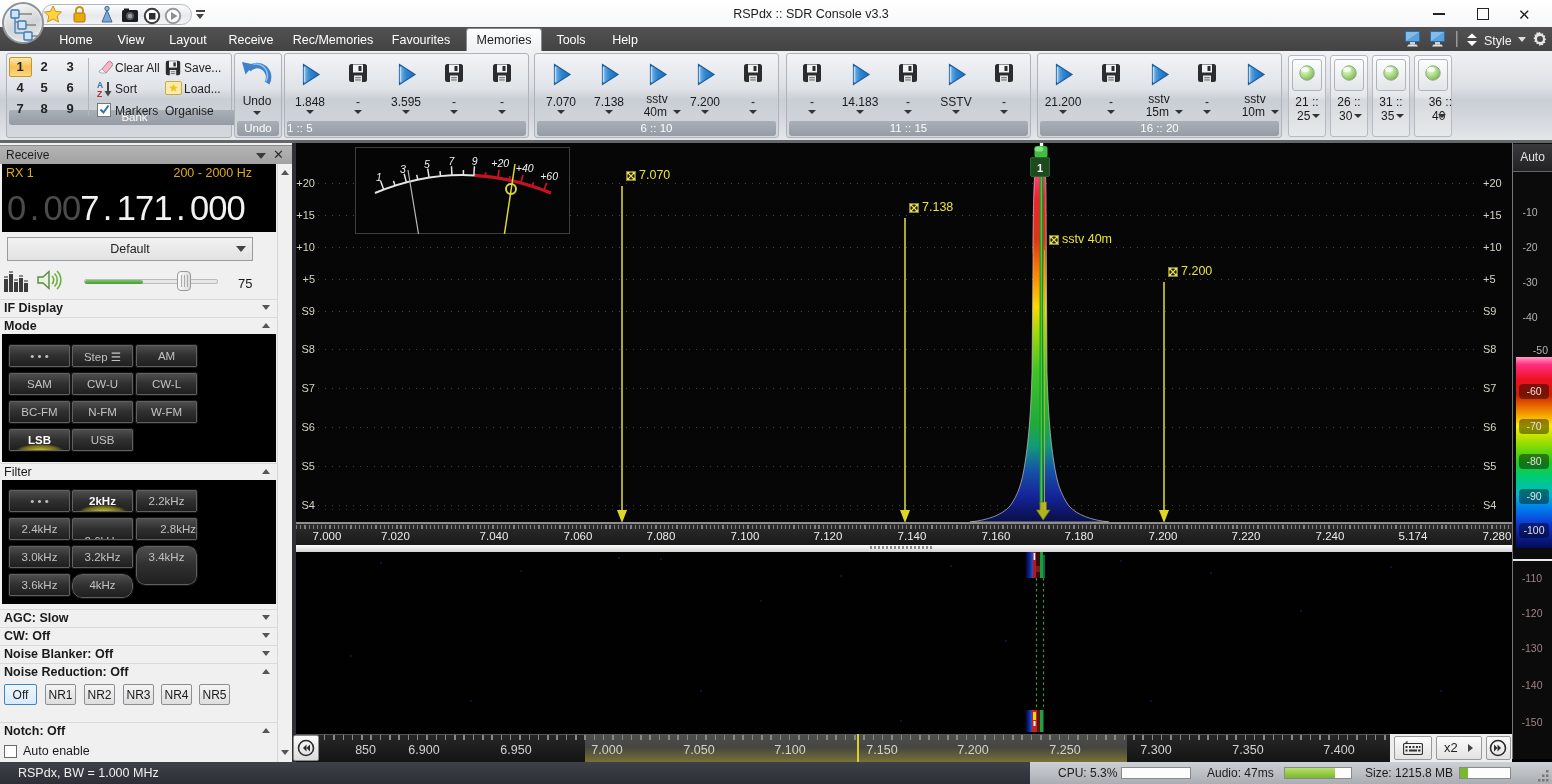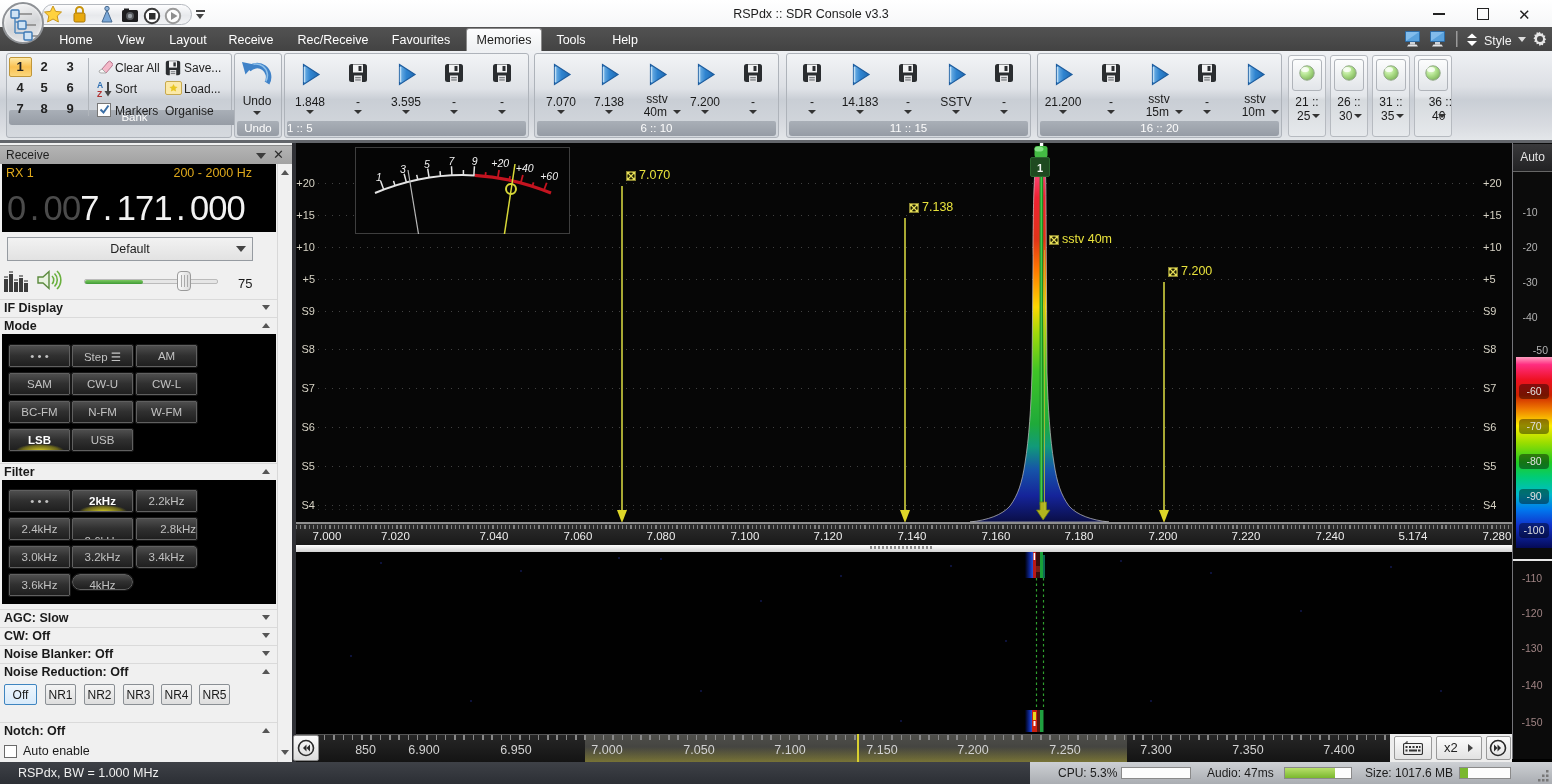--- a/index.html
+++ b/index.html
@@ -54,21 +54,21 @@
       <path d="M129 8 L135.5 12 L129 16 Z" fill="#8e8e8e"></path>
     </g>
 </svg>
 <div class="abs" style="left:196px;top:10px;width:9px;height:2px;background:#444"></div>
 <div class="abs" style="left:196px;top:14px;width:0;height:0;border-left:4.5px solid transparent;border-right:4.5px solid transparent;border-top:5px solid #444"></div>
 <div class="abs" style="left:0;top:27px;width:1552px;height:24px;background:linear-gradient(#525252,#434343)"></div>
 <div class="abs" style="left:16px;top:33px;width:120px;text-align:center;font-size:12.5px;color:#fff">Home</div>
 <div class="abs" style="left:71px;top:33px;width:120px;text-align:center;font-size:12.5px;color:#fff">View</div>
 <div class="abs" style="left:128px;top:33px;width:120px;text-align:center;font-size:12.5px;color:#fff">Layout</div>
 <div class="abs" style="left:191px;top:33px;width:120px;text-align:center;font-size:12.5px;color:#fff">Receive</div>
-<div class="abs" style="left:273px;top:33px;width:120px;text-align:center;font-size:12.5px;color:#fff">Rec/Receive</div>
+<div class="abs" style="left:273px;top:33px;width:120px;text-align:center;font-size:12.5px;color:#fff">Rec/Memories</div>
 <div class="abs" style="left:361px;top:33px;width:120px;text-align:center;font-size:12.5px;color:#fff">Favourites</div>
 <div class="abs" style="left:511px;top:33px;width:120px;text-align:center;font-size:12.5px;color:#fff">Tools</div>
 <div class="abs" style="left:565px;top:33px;width:120px;text-align:center;font-size:12.5px;color:#fff">Help</div>
 <div class="abs" style="left:466px;top:28px;width:76px;height:23px;background:linear-gradient(#fdfdfe,#eef0f2);border-radius:3px 3px 0 0;border:1px solid #8a8a8a;border-bottom:none"></div>
 <div class="abs" style="left:466px;top:33px;width:76px;text-align:center;font-size:12.5px;color:#1a1a1a">Memories</div>
 <svg class="abs" style="left:1404px;top:30px" width="60" height="19" viewBox="0 0 60 19">
  <g>
   <rect x="1" y="1" width="15" height="11" rx="1" fill="#2d6da8"></rect>
       <path d="M2 2 h13 v9 h-13 z" fill="#5aa2dd"></path>
       <path d="M2 2 l13 0 -13 9 z" fill="#82bceb"></path>
@@ -469,21 +469,21 @@
     <div class="abs" style="left:0;top:4px;width:59px;text-align:center;font-size:11.5px;color:#c2c2c2">W-FM</div>
   </div>
 <div class="abs" style="left:9px;top:429px;width:61px;height:22px;background:linear-gradient(#4e4e4e,#303030 48%,#1f1f1f);border:1px solid #606060;outline:1px solid #161616;border-radius:1px;overflow:hidden">
     <div class="abs" style="left:6px;top:14px;width:48px;height:14px;background:radial-gradient(ellipse at center,rgba(225,215,40,0.95),rgba(190,180,20,0.45) 55%,rgba(0,0,0,0) 72%)"></div>
     <div class="abs" style="left:0;top:4px;width:59px;text-align:center;font-size:11.5px;font-weight:bold;color:#fff">LSB</div>
   </div>
 <div class="abs" style="left:72px;top:429px;width:61px;height:22px;background:linear-gradient(#4e4e4e,#303030 48%,#1f1f1f);border:1px solid #606060;outline:1px solid #161616;border-radius:1px;overflow:hidden">
     <div class="abs" style="left:0;top:4px;width:59px;text-align:center;font-size:11.5px;color:#c2c2c2">USB</div>
   </div>
 <div class="abs" style="left:0;top:463px;width:292px;height:17px;background:#f0f0f0;border-top:1px solid #dadada"></div>
-<div class="abs" style="left:4px;top:465px;font-size:12.5px;font-weight:bold;color:#1a1a1a">Filter</div>
+<div class="abs" style="left:4px;top:465px;font-size:12.5px;font-weight:normal;color:#1a1a1a">Filter</div>
 <div class="abs" style="left:262px;top:469px;width:0;height:0;border-left:4px solid transparent;border-right:4px solid transparent;border-bottom:5px solid #555"></div>
 <div class="abs" style="left:2px;top:480px;width:274px;height:124px;background:#000"></div>
 <div class="abs" style="left:9px;top:490px;width:61px;height:22px;background:linear-gradient(#4e4e4e,#303030 48%,#1f1f1f);border:1px solid #606060;outline:1px solid #161616;border-radius:1px;overflow:hidden">
     <div class="abs" style="left:0;top:4px;width:59px;text-align:center;font-size:11.5px;color:#c2c2c2">• • •</div>
   </div>
 <div class="abs" style="left:72px;top:490px;width:61px;height:22px;background:linear-gradient(#4e4e4e,#303030 48%,#1f1f1f);border:1px solid #606060;outline:1px solid #161616;border-radius:1px;overflow:hidden">
     <div class="abs" style="left:6px;top:14px;width:48px;height:14px;background:radial-gradient(ellipse at center,rgba(225,215,40,0.95),rgba(190,180,20,0.45) 55%,rgba(0,0,0,0) 72%)"></div>
     <div class="abs" style="left:0;top:4px;width:59px;text-align:center;font-size:11.5px;font-weight:bold;color:#fff">2kHz</div>
   </div>
 <div class="abs" style="left:136px;top:490px;width:61px;height:22px;background:linear-gradient(#4e4e4e,#303030 48%,#1f1f1f);border:1px solid #606060;outline:1px solid #161616;border-radius:1px;overflow:hidden">
@@ -497,27 +497,27 @@
   </div>
 <div class="abs" style="left:136px;top:518px;width:61px;height:22px;background:linear-gradient(#4e4e4e,#303030 48%,#1f1f1f);border:1px solid #606060;outline:1px solid #161616;border-radius:1px;overflow:hidden">
     <div class="abs" style="left:0;top:4px;width:59px;text-align:right;font-size:11.5px;color:#c2c2c2">2.8kHz</div>
   </div>
 <div class="abs" style="left:9px;top:546px;width:61px;height:22px;background:linear-gradient(#4e4e4e,#303030 48%,#1f1f1f);border:1px solid #606060;outline:1px solid #161616;border-radius:1px;overflow:hidden">
     <div class="abs" style="left:0;top:4px;width:59px;text-align:center;font-size:11.5px;color:#c2c2c2">3.0kHz</div>
   </div>
 <div class="abs" style="left:72px;top:546px;width:61px;height:22px;background:linear-gradient(#4e4e4e,#303030 48%,#1f1f1f);border:1px solid #606060;outline:1px solid #161616;border-radius:1px;overflow:hidden">
     <div class="abs" style="left:0;top:4px;width:59px;text-align:center;font-size:11.5px;color:#c2c2c2">3.2kHz</div>
   </div>
-<div class="abs" style="left:136px;top:546px;width:61px;height:22px;background:linear-gradient(#4e4e4e,#303030 48%,#1f1f1f);border:1px solid #606060;outline:1px solid #161616;border-radius:3px;overflow:hidden">
+<div class="abs" style="left:136px;top:546px;width:61px;height:39px;background:linear-gradient(#4e4e4e,#303030 48%,#1f1f1f);border:1px solid #606060;outline:1px solid #161616;border-radius:9px;overflow:hidden">
     <div class="abs" style="left:0;top:4px;width:59px;text-align:center;font-size:11.5px;color:#c2c2c2">3.4kHz</div>
   </div>
 <div class="abs" style="left:9px;top:574px;width:61px;height:22px;background:linear-gradient(#4e4e4e,#303030 48%,#1f1f1f);border:1px solid #606060;outline:1px solid #161616;border-radius:1px;overflow:hidden">
     <div class="abs" style="left:0;top:4px;width:59px;text-align:center;font-size:11.5px;color:#c2c2c2">3.6kHz</div>
   </div>
-<div class="abs" style="left:72px;top:574px;width:61px;height:16px;background:linear-gradient(#4e4e4e,#303030 48%,#1f1f1f);border:1px solid #606060;outline:1px solid #161616;border-radius:10px;overflow:hidden">
+<div class="abs" style="left:72px;top:574px;width:61px;height:24px;background:linear-gradient(#4e4e4e,#303030 48%,#1f1f1f);border:1px solid #606060;outline:1px solid #161616;border-radius:10px;overflow:hidden">
     <div class="abs" style="left:0;top:4px;width:59px;text-align:center;font-size:11.5px;color:#c2c2c2">4kHz</div>
   </div>
 <div class="abs" style="left:0;top:609px;width:292px;height:17px;background:#f0f0f0;border-top:1px solid #dadada"></div>
 <div class="abs" style="left:4px;top:611px;font-size:12.5px;font-weight:bold;color:#1a1a1a">AGC: Slow</div>
 <div class="abs" style="left:262px;top:615px;width:0;height:0;border-left:4px solid transparent;border-right:4px solid transparent;border-top:5px solid #555"></div>
 <div class="abs" style="left:0;top:627px;width:292px;height:17px;background:#f0f0f0;border-top:1px solid #dadada"></div>
 <div class="abs" style="left:4px;top:629px;font-size:12.5px;font-weight:bold;color:#1a1a1a">CW: Off</div>
 <div class="abs" style="left:262px;top:633px;width:0;height:0;border-left:4px solid transparent;border-right:4px solid transparent;border-top:5px solid #555"></div>
 <div class="abs" style="left:0;top:645px;width:292px;height:17px;background:#f0f0f0;border-top:1px solid #dadada"></div>
 <div class="abs" style="left:4px;top:647px;font-size:12.5px;font-weight:bold;color:#1a1a1a">Noise Blanker: Off</div>
@@ -825,21 +825,21 @@
 <div class="abs" style="left:1512px;top:679px;width:40px;text-align:center;font-size:10.5px;color:#a08484">-140</div>
 <div class="abs" style="left:1512px;top:716px;width:40px;text-align:center;font-size:10.5px;color:#a08484">-150</div>
 <div class="abs" style="left:0;top:762px;width:1552px;height:22px;background:linear-gradient(#3e4147,#2c2f35)"></div>
 <div class="abs" style="left:18px;top:766px;font-size:12.5px;color:#f0f0f0">RSPdx, BW = 1.000 MHz</div>
 <div class="abs" style="left:1030px;top:762px;width:522px;height:22px;background:linear-gradient(#cdd0d4,#aaadb2)"></div>
 <div class="abs" style="left:1058px;top:766px;font-size:12px;color:#1c1c1c">CPU: 5.3%</div>
 <div class="abs" style="left:1121px;top:767px;width:70px;height:12px;background:#fdfdfd;border:1px solid #8a8a8a"></div>
 <div class="abs" style="left:1207px;top:766px;font-size:12px;color:#1c1c1c">Audio: 47ms</div>
 <div class="abs" style="left:1284px;top:767px;width:68px;height:12px;background:#fdfdfd;border:1px solid #8a8a8a"></div>
 <div class="abs" style="left:1285px;top:768px;width:50px;height:10px;background:linear-gradient(#b8e06a,#7ab82e)"></div>
-<div class="abs" style="left:1365px;top:766px;font-size:12px;color:#1c1c1c">Size: 1017.6 MB</div>
+<div class="abs" style="left:1365px;top:766px;font-size:12px;color:#1c1c1c">Size: 1215.8 MB</div>
 <div class="abs" style="left:1459px;top:767px;width:52px;height:12px;background:#fdfdfd;border:1px solid #8a8a8a"></div>
 <div class="abs" style="left:1460px;top:768px;width:8px;height:10px;background:#7ab82e"></div>
 <svg class="abs" style="left:1538px;top:770px" width="12" height="12">
     <g fill="#777">
       <rect x="8" y="0" width="2.5" height="2.5"></rect>
       <rect x="8" y="4.5" width="2.5" height="2.5"></rect>
       <rect x="8" y="9" width="2.5" height="2.5"></rect>
       <rect x="4" y="4.5" width="2.5" height="2.5"></rect>
       <rect x="4" y="9" width="2.5" height="2.5"></rect>
       <rect x="0" y="9" width="2.5" height="2.5"></rect>

